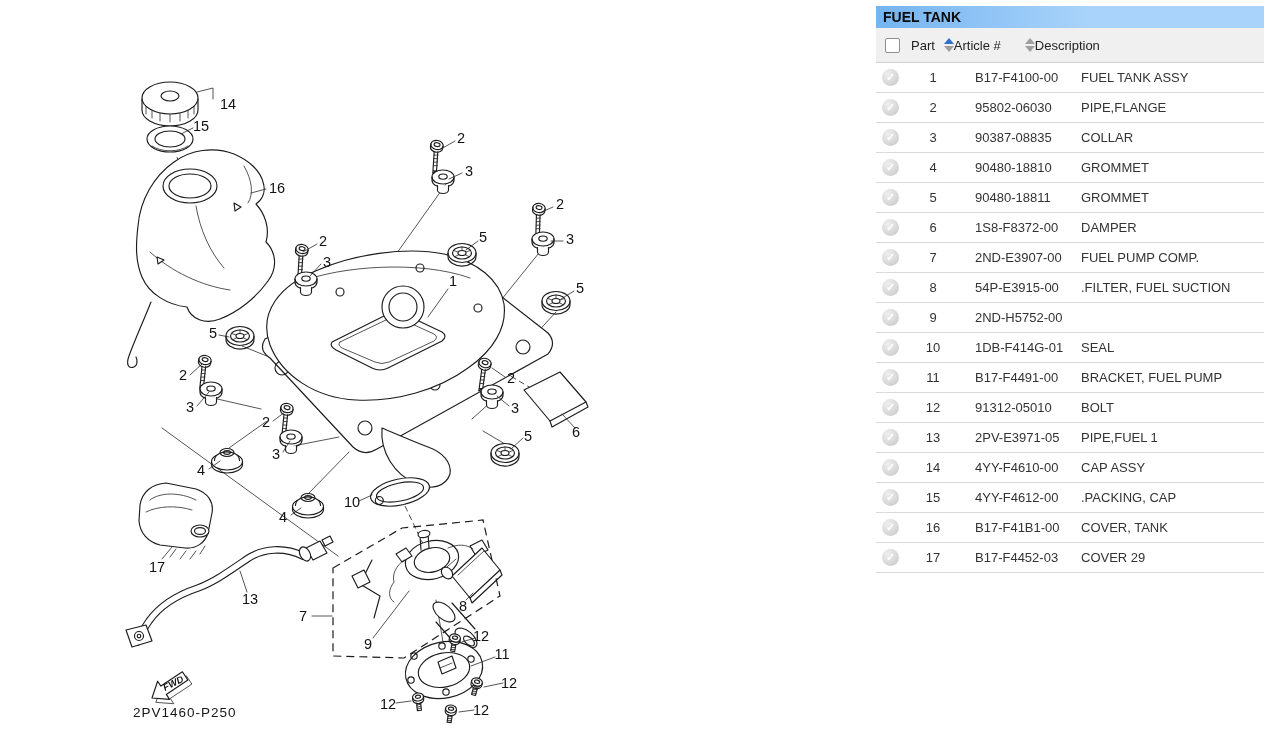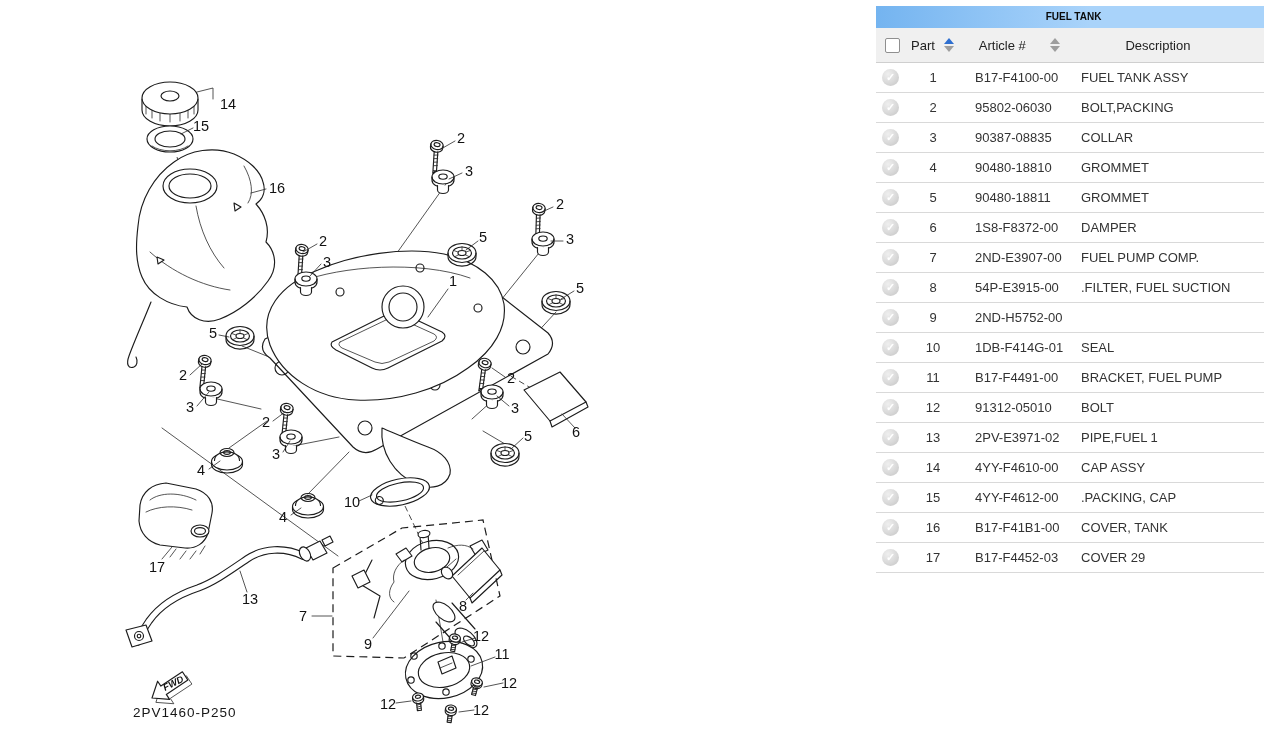--- a/index.html
+++ b/index.html
@@ -16,27 +16,27 @@
   .dbox{stroke:#1c1c1c;stroke-width:1.2;fill:none;stroke-dasharray:8 5;}
   #callout-layer text{font-family:"Liberation Sans",sans-serif;font-size:14.5px;fill:#111;
     text-anchor:middle;dominant-baseline:central;}
   .fig-code{font-family:"Liberation Sans",sans-serif;font-size:13.5px;letter-spacing:1px;fill:#161616;}
   .fwd-txt{font-family:"Liberation Sans",sans-serif;font-size:9.5px;font-weight:bold;font-style:italic;fill:#111;}
 
   
   .panel{position:absolute;left:876px;top:0;width:388px;}
   .tbl-title{margin-top:6px;height:22px;line-height:22px;padding-left:7px;
     background:linear-gradient(90deg,#74b4f0 0%,#a9d3fa 55%,#a9d3fa 100%);
-    font-size:10px;font-weight:bold;color:#0a0a0a;text-align:center;}
+    font-size:14px;font-weight:bold;color:#0a0a0a;}
   .thead{display:flex;align-items:center;height:34px;background:#f0f0f0;
     border-bottom:1px solid #cfcfcf;font-size:13px;color:#222;}
   .cb{width:13px;height:13px;border:1px solid #8f8f8f;background:#fff;margin-left:9px;border-radius:2px;}
   .h-part{margin-left:11px;}
-  .h-article{margin-left:25px;}
-  .h-desc{flex:1;text-align:center;padding-right:8px;}
+  .h-article{}
+  .h-desc{flex:1;padding-right:8px;}
   .sort{display:inline-flex;flex-direction:column;align-items:center;margin-left:9px;cursor:pointer;}
   .sort i{display:block;width:0;height:0;border-left:5.5px solid transparent;border-right:5.5px solid transparent;}
   .sort .up{border-bottom:6px solid #9e9e9e;margin-bottom:2px;}
   .sort .dn{border-top:6px solid #9e9e9e;}
   .sort .up.active{border-bottom-color:#2e6fd0;}
   .sort.s2{margin-left:24px;}
 
   .row{display:flex;align-items:center;min-height:29px;border-bottom:1px solid #d9d9d9;
     font-size:13px;color:#333;line-height:15px;}
   .c-check{width:30px;display:flex;align-items:center;box-sizing:border-box;padding-left:6px;}
@@ -339,21 +339,21 @@
     <span class="c-article">B17-F4100-00</span>
     <span class="c-desc">FUEL TANK ASSY</span>
   </div>
 
   <div class="row">
     <span class="c-check">
       <span class="chk">✓</span>
     </span>
     <span class="c-part">2</span>
     <span class="c-article">95802-06030</span>
-    <span class="c-desc">BOLT,PACKING</span>
+    <span class="c-desc">PIPE,FLANGE</span>
   </div>
 
   <div class="row">
     <span class="c-check">
       <span class="chk">✓</span>
     </span>
     <span class="c-part">3</span>
     <span class="c-article">90387-08835</span>
     <span class="c-desc">COLLAR</span>
   </div>
@@ -436,21 +436,21 @@
     <span class="c-part">12</span>
     <span class="c-article">91312-05010</span>
     <span class="c-desc">BOLT</span>
   </div>
 
   <div class="row">
     <span class="c-check">
       <span class="chk">✓</span>
     </span>
     <span class="c-part">13</span>
-    <span class="c-article">2PV-E3971-02</span>
+    <span class="c-article">2PV-E3971-05</span>
     <span class="c-desc">PIPE,FUEL 1</span>
   </div>
 
   <div class="row">
     <span class="c-check">
       <span class="chk">✓</span>
     </span>
     <span class="c-part">14</span>
     <span class="c-article">4YY-F4610-00</span>
     <span class="c-desc">CAP ASSY</span>

